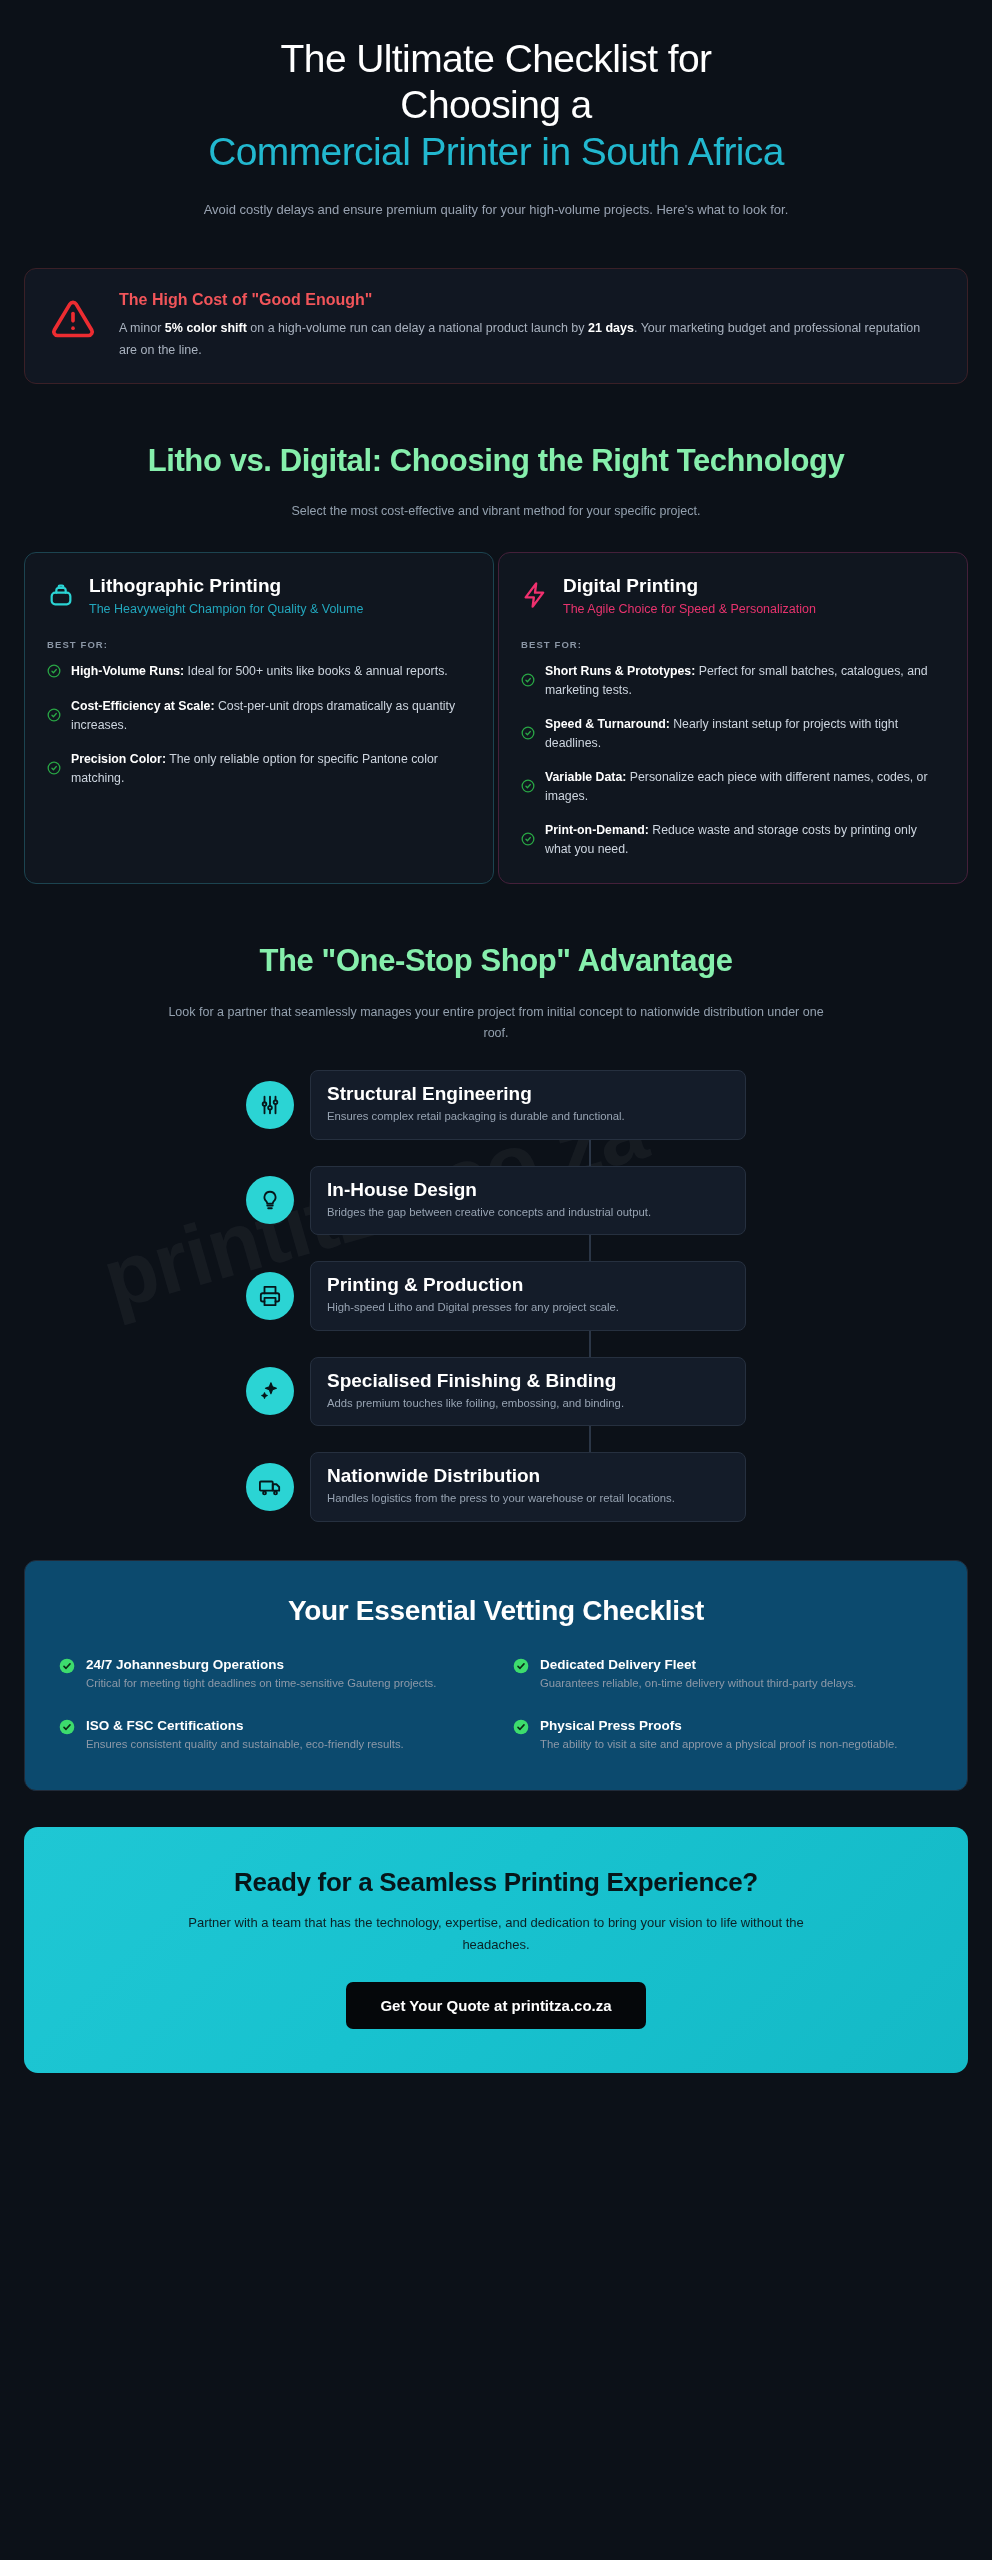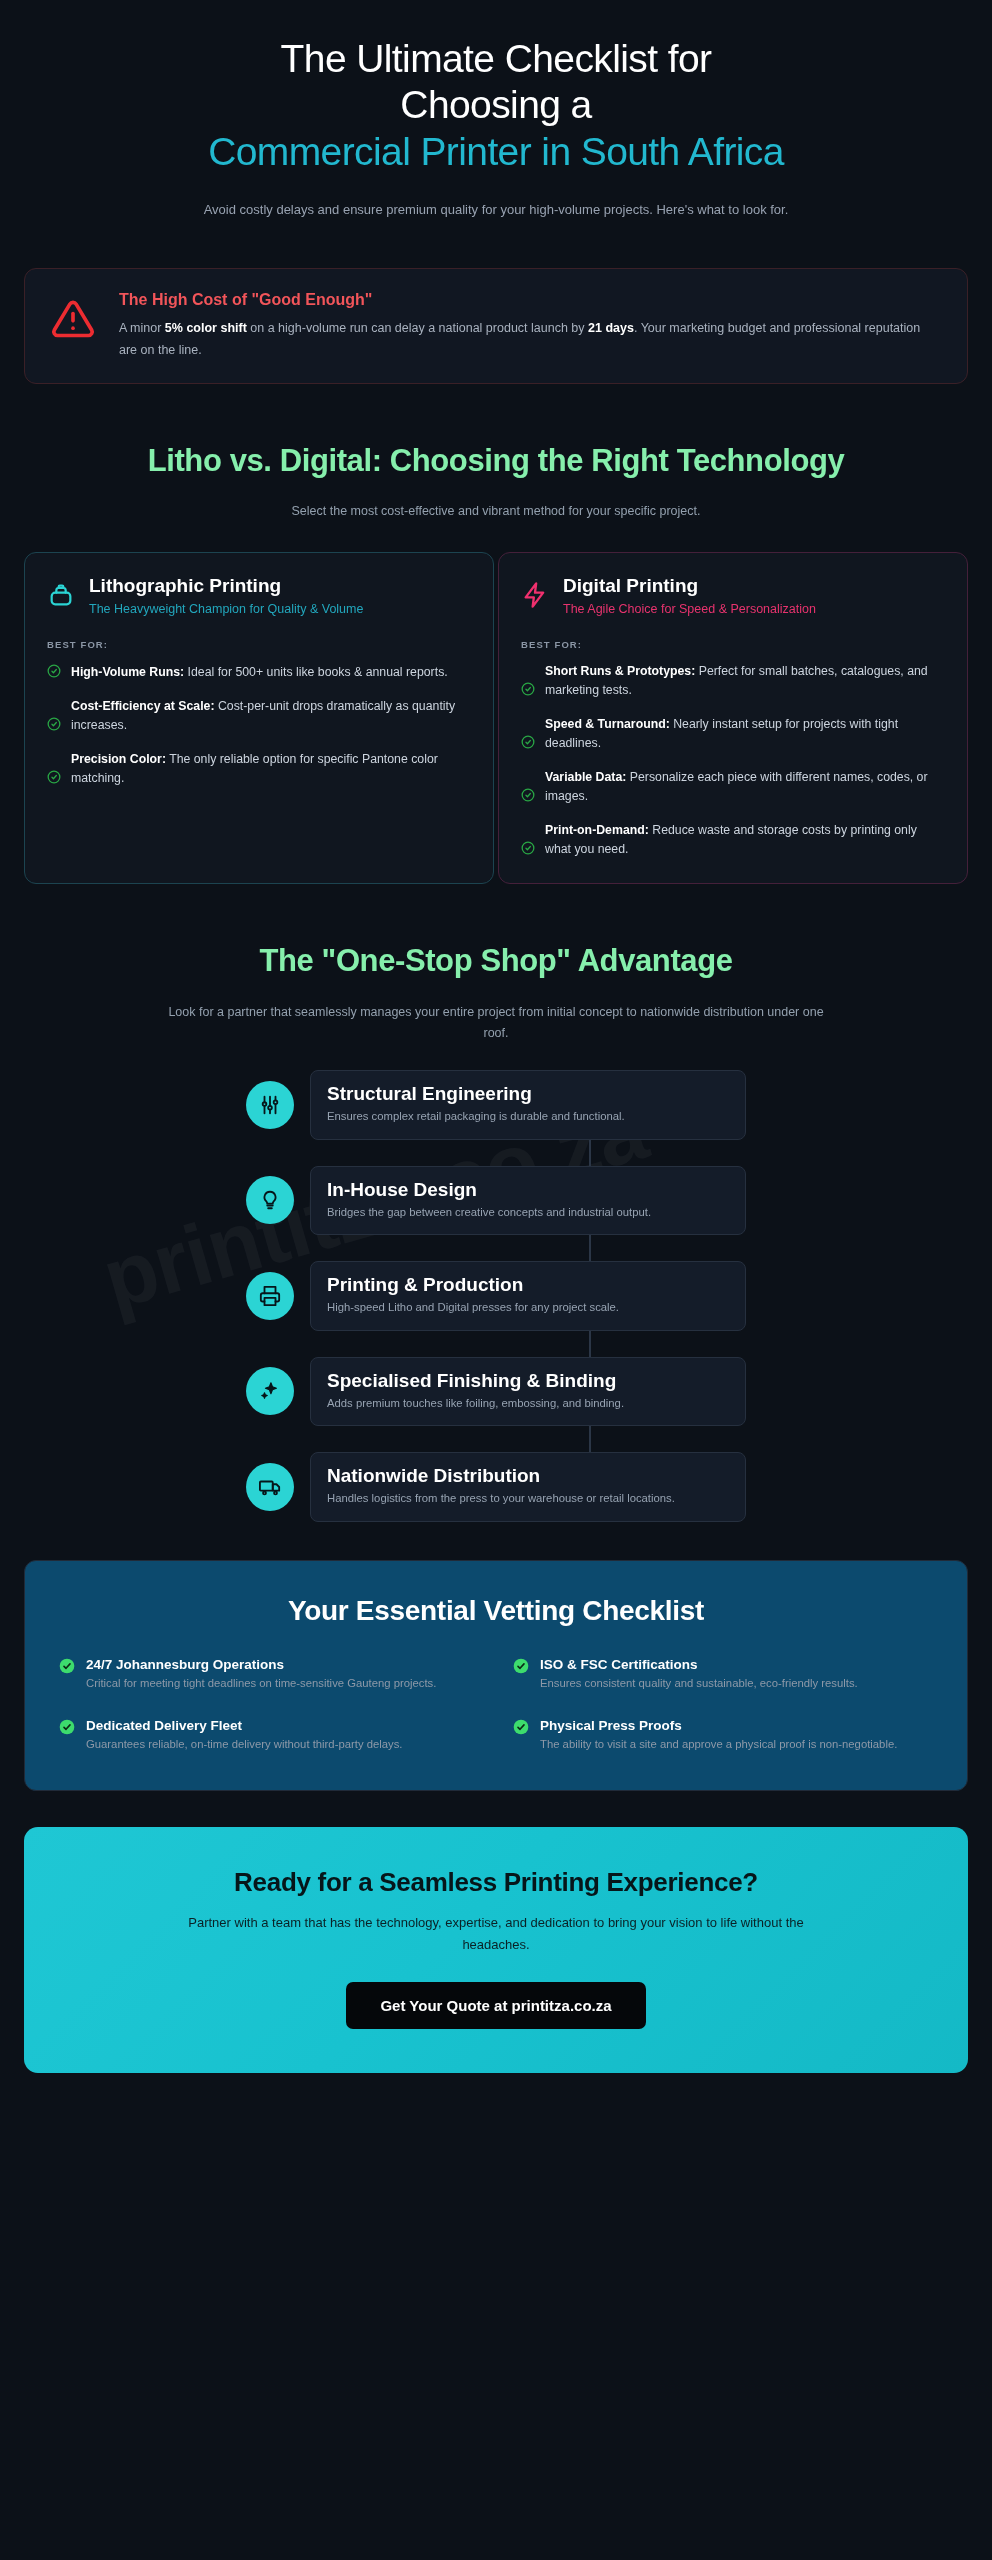--- a/index.html
+++ b/index.html
@@ -126,21 +126,21 @@
     margin-top: 20px;
     font-size: 9.5px;
     letter-spacing: 1.1px;
     font-weight: 700;
     color: #8b96a5;
   }
   .bullets { margin-top: 12px; }
   .bullet {
     display: flex;
     gap: 10px;
-    align-items: flex-end;
+    align-items: center;
     margin-bottom: 15px;
   }
   .bullet:last-child { margin-bottom: 0; }
   .bullet .tick { flex: 0 0 auto; margin-top: 2px; }
   .bullet .txt { font-size: 12.3px; line-height: 1.55; color: #cdd5df; }
   .bullet .txt b { color: #ffffff; font-weight: 700; }
 
   
   .process { margin: 26px auto 0 auto; width: 500px; position: relative; }
   .step { display: flex; align-items: center; gap: 16px; position: relative; }
@@ -463,33 +463,33 @@
             <p>Critical for meeting tight deadlines on time-sensitive Gauteng projects.</p>
           </div>
         </div>
 
         <div class="check-item">
           <span class="tick"><svg width="16" height="16" viewBox="0 0 24 24">
                 <circle cx="12" cy="12" r="11" fill="#3ddc6d"></circle>
                 <polyline points="7.5 12.5 10.5 15.5 16.5 8.8" fill="none" stroke="#0b2a14" stroke-width="2.4" stroke-linecap="round" stroke-linejoin="round"></polyline>
               </svg></span>
           <div>
-            <h4>ISO &amp; FSC Certifications</h4>
-            <p>Ensures consistent quality and sustainable, eco-friendly results.</p>
+            <h4>Dedicated Delivery Fleet</h4>
+            <p>Guarantees reliable, on-time delivery without third-party delays.</p>
           </div>
         </div>
 
         <div class="check-item">
           <span class="tick"><svg width="16" height="16" viewBox="0 0 24 24">
                 <circle cx="12" cy="12" r="11" fill="#3ddc6d"></circle>
                 <polyline points="7.5 12.5 10.5 15.5 16.5 8.8" fill="none" stroke="#0b2a14" stroke-width="2.4" stroke-linecap="round" stroke-linejoin="round"></polyline>
               </svg></span>
           <div>
-            <h4>Dedicated Delivery Fleet</h4>
-            <p>Guarantees reliable, on-time delivery without third-party delays.</p>
+            <h4>ISO &amp; FSC Certifications</h4>
+            <p>Ensures consistent quality and sustainable, eco-friendly results.</p>
           </div>
         </div>
 
         <div class="check-item">
           <span class="tick"><svg width="16" height="16" viewBox="0 0 24 24">
                 <circle cx="12" cy="12" r="11" fill="#3ddc6d"></circle>
                 <polyline points="7.5 12.5 10.5 15.5 16.5 8.8" fill="none" stroke="#0b2a14" stroke-width="2.4" stroke-linecap="round" stroke-linejoin="round"></polyline>
               </svg></span>
           <div>
             <h4>Physical Press Proofs</h4>

